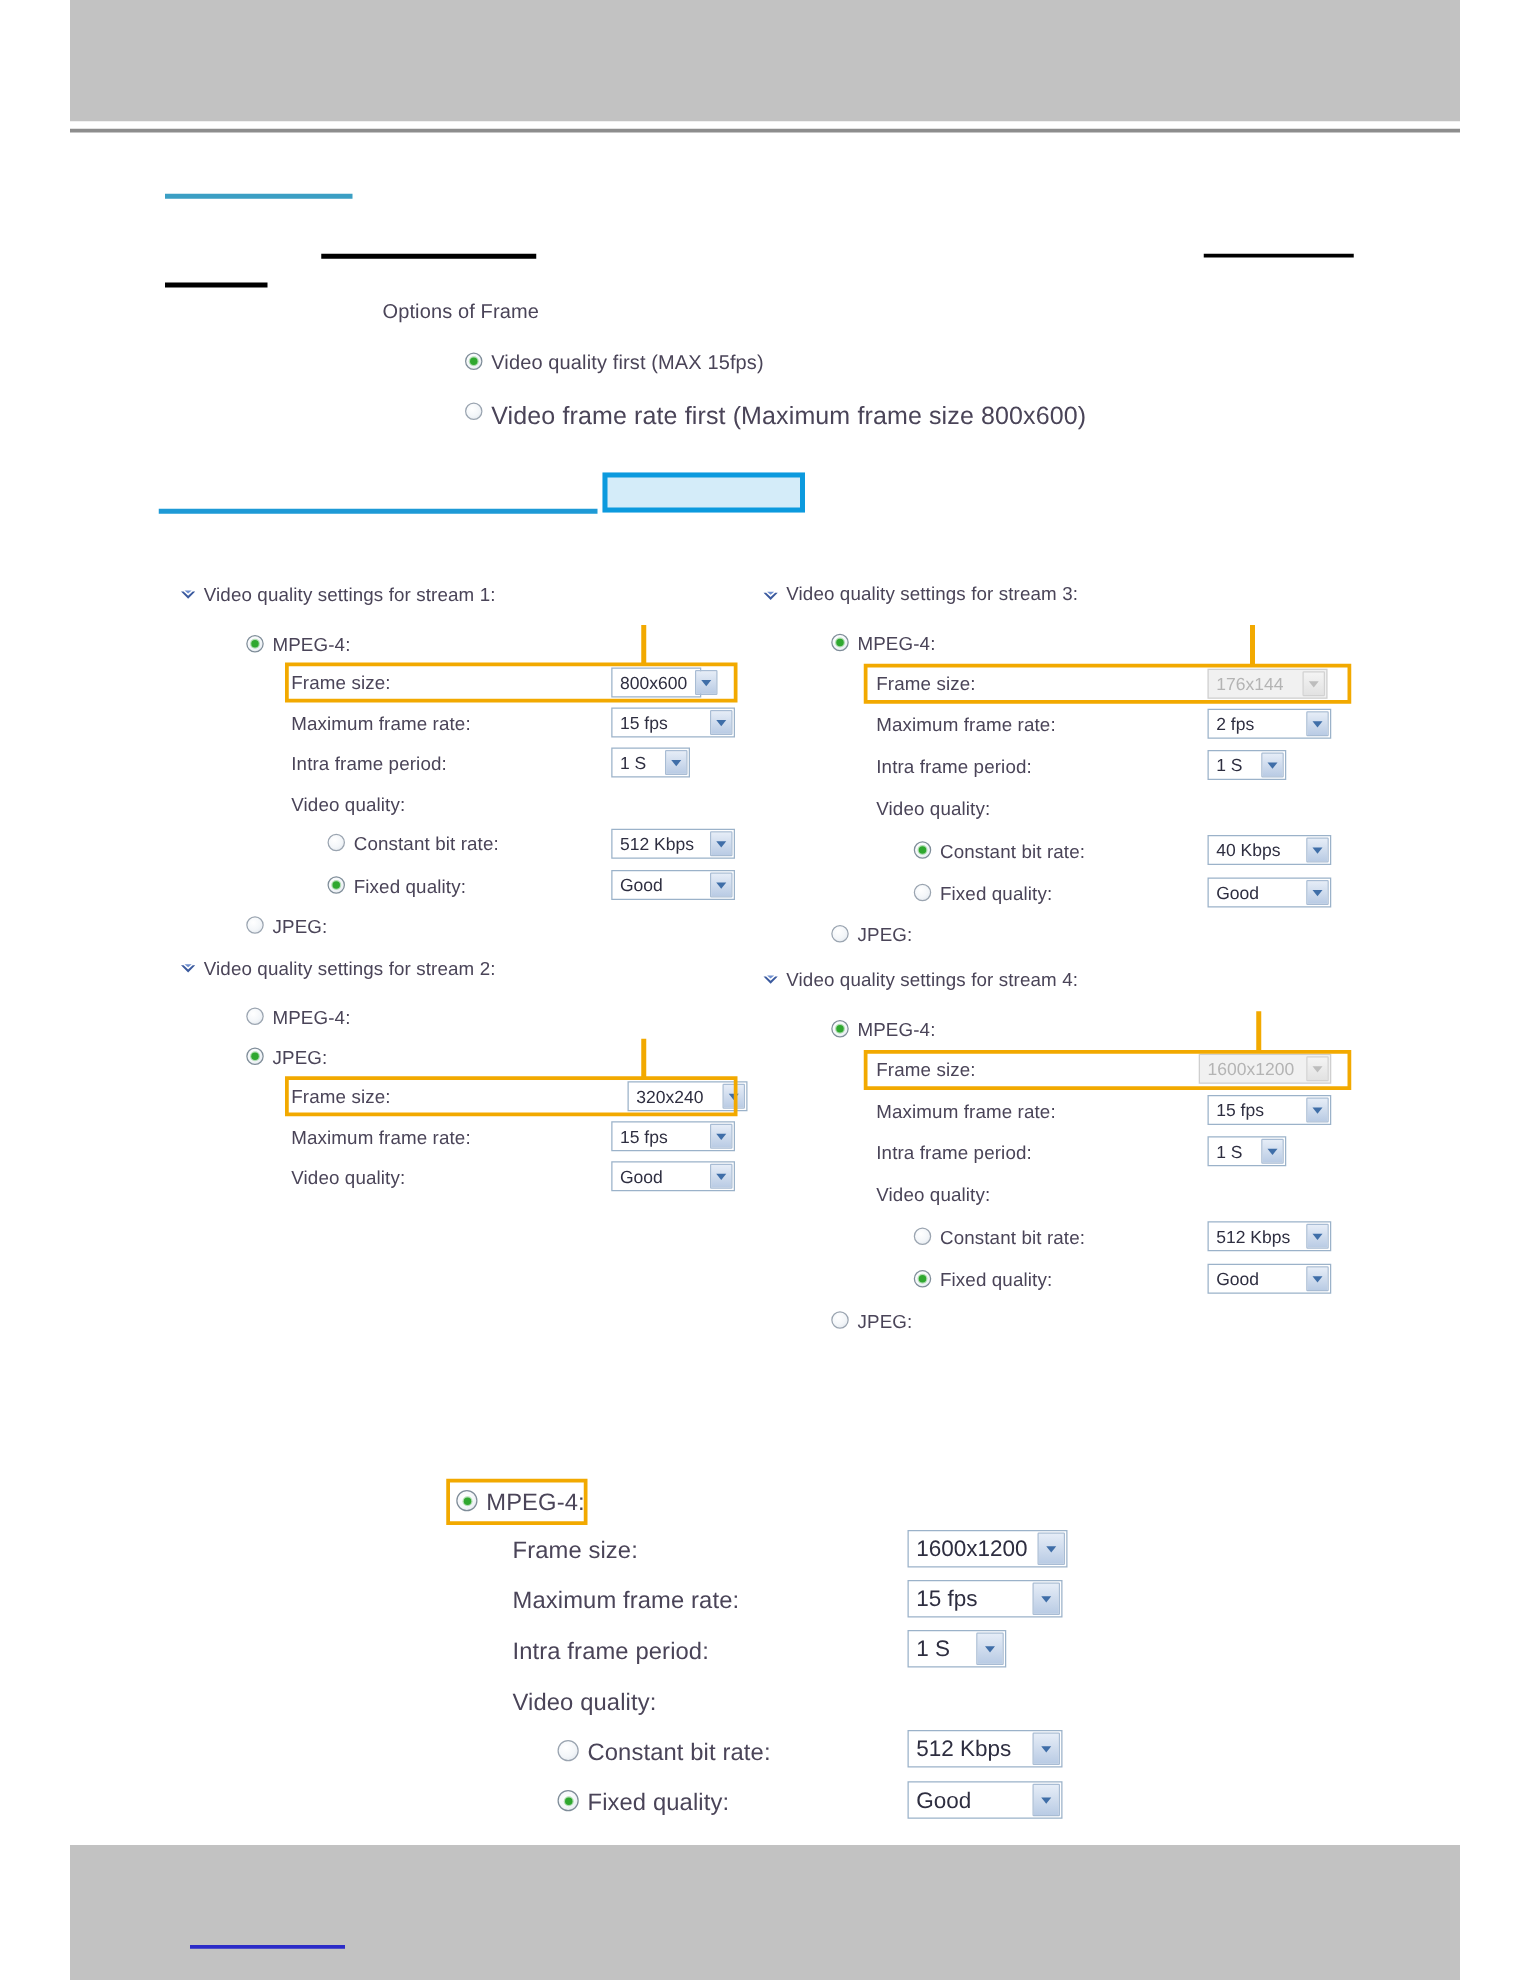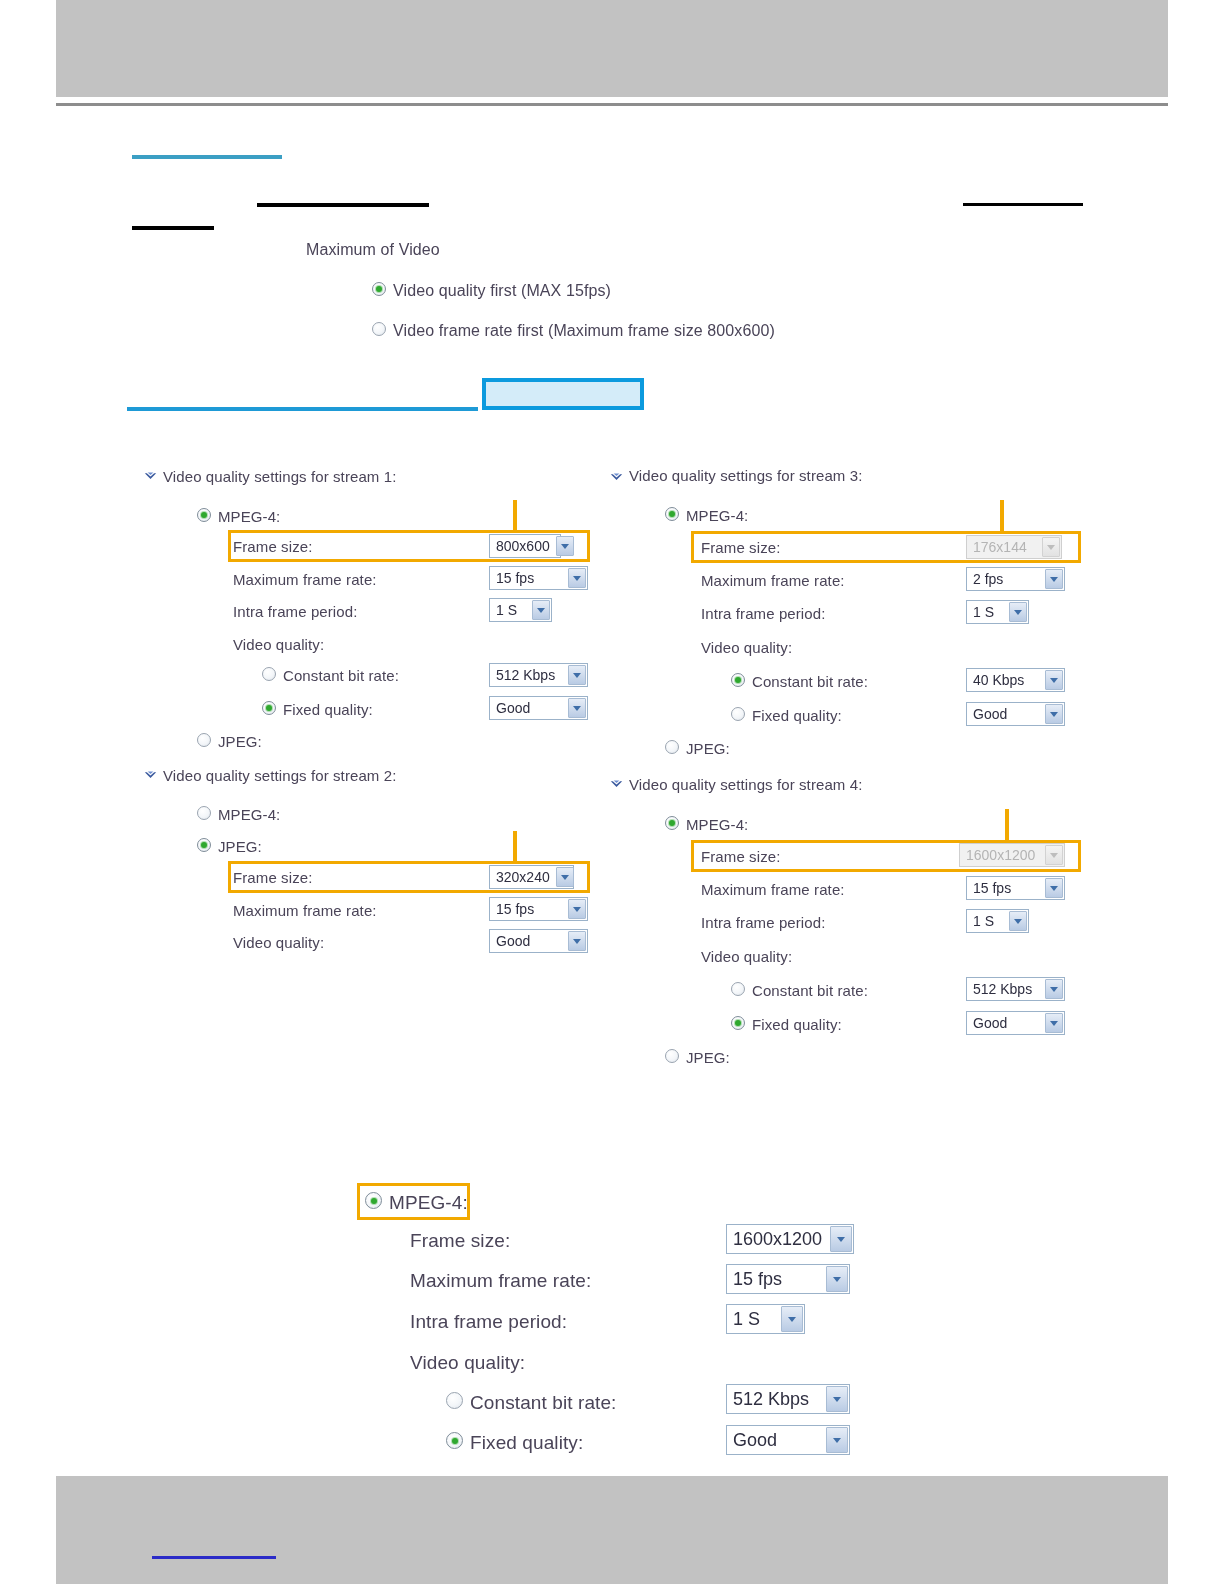--- a/index.html
+++ b/index.html
@@ -144,30 +144,30 @@
 <body>
 
 <div class="redact-band" style="left:56px; top:0; width:1112px; height:97px;"></div>
 <div class="rule" style="left:56px; top:103px; width:1112px; height:3px; background:#8d8d8d;"></div>
 
 <div class="rule" style="left:132px; top:155px; width:150px; height:4px; background:#3b9fc4;"></div>
 <div class="rule" style="left:257px; top:203px; width:172px; height:4px; background:#000000;"></div>
 <div class="rule" style="left:963px; top:203px; width:120px; height:3px; background:#000000;"></div>
 <div class="rule" style="left:132px; top:226px; width:82px; height:4px; background:#000000;"></div>
 
-<div class="lbl" style="position:absolute; left:306px; top:241px; font-size:16px;">Maximum of Video</div>
+<div class="lbl" style="position:absolute; left:306px; top:241px; font-size:16px;">Options of Frame</div>
 
 <div class="radio-row" style="left:372px; top:282px;">
   <span class="radio on"></span>
   <span class="lbl" style="font-size:16px;">Video quality first (MAX 15fps)</span>
 </div>
 
 <div class="radio-row" style="left:372px; top:322px;">
   <span class="radio"></span>
-  <span class="lbl" style="font-size:16px;">Video frame rate first (Maximum frame size 800x600)</span>
+  <span class="lbl" style="font-size:20px;">Video frame rate first (Maximum frame size 800x600)</span>
 </div>
 
 <div class="rule" style="left:127px; top:407px; width:351px; height:4px; background:#1e9ad6;"></div>
 <div class="blue-box" style="left:482px; top:378px; width:162px; height:32px;"></div>
 
 <div class="sec-head" style="left:144px; top:468px;">
   <svg class="chev-icon" viewBox="0 0 16 16">
     <path d="M1 4 L8 11 L15 4 L12.5 4 L8 8 L3.5 4 Z" fill="#3b5a9e"></path>
     <path d="M4.5 3 L8 6 L11.5 3 Z" fill="#6f8fd0"></path>
   </svg>
@@ -237,21 +237,21 @@
   <span class="radio"></span>
   <span class="lbl">MPEG-4:</span>
 </div>
 
 <div class="radio-row" style="left:197px; top:838px;">
   <span class="radio on"></span>
   <span class="lbl">JPEG:</span>
 </div>
 
 <div class="lbl" style="position:absolute; left:233px; top:869px;">Frame size:</div>
-<div class="sel" style="left:489px; top:865px; width:85px;">
+<div class="sel" style="left:502px; top:865px; width:96px;">
   <span class="txt">320x240</span>
   <span class="arrow"></span>
 </div>
 
 <div class="lbl" style="position:absolute; left:233px; top:902px;">Maximum frame rate:</div>
 <div class="sel" style="left:489px; top:897px; width:99px;">
   <span class="txt">15 fps</span>
   <span class="arrow"></span>
 </div>
 

